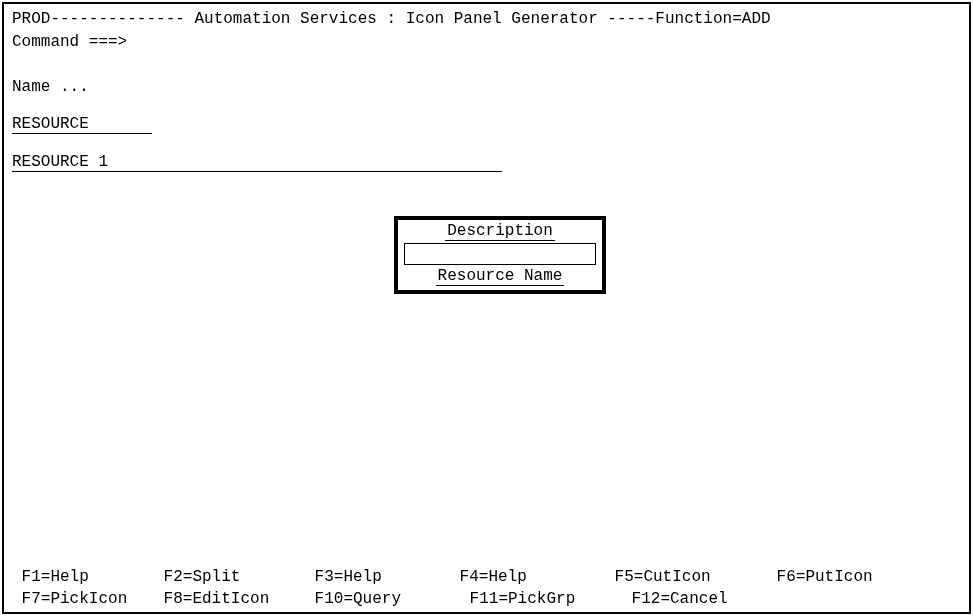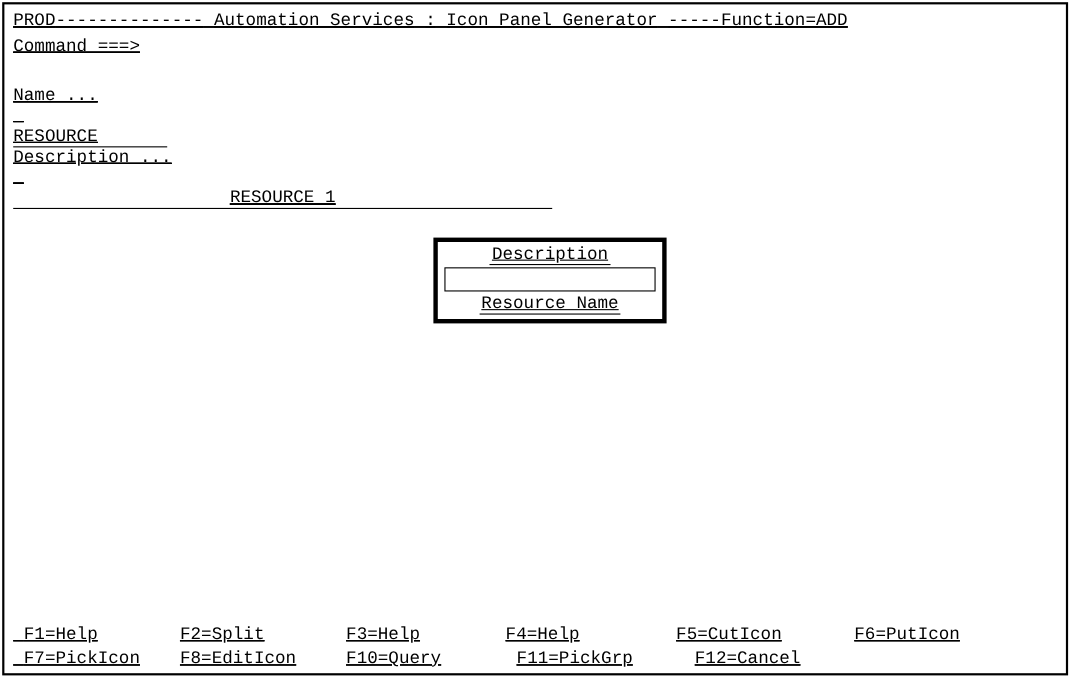--- a/index.html
+++ b/index.html
@@ -1,15 +1,15 @@
 <!DOCTYPE html>
 <html><head>
 <meta charset="utf-8">
 <style>
-  * { box-sizing: border-box; margin: 0; padding: 0; text-decoration: underline; }
+  * { box-sizing: border-box; margin: 0; padding: 0; }
   body {
     font-family: "Courier New", Courier, monospace;
     font-size: 16px;
     background: #fff;
     color: #000;
     width: 973px;
     height: 616px;
     overflow: hidden;
   }
   .screen {
@@ -30,21 +30,21 @@
     flex-direction: column;
   }
   .field-label { }
   .field-value {
     border-bottom: 1px solid #000;
     display: inline-block;
     height: 20px;
     line-height: 20px;
   }
   .name-value { width: 140px; margin-right: 18px; }
-  .desc-value { width: 490px; text-align: center; }
+  .desc-value { width: 490px; }
   .icon-box {
     position: absolute;
     left: 390px;
     top: 212px;
     border: 4px solid #000;
     width: 212px;
     padding: 2px 6px 4px 6px;
     text-align: center;
   }
   .icon-box .desc-label {
@@ -87,21 +87,21 @@
 
 <div class="screen">
 
   <div class="header-line"><span>PROD</span><span>--------------</span> <span>Automation Services</span> <span>:</span> <span>Icon Panel Generator</span> <span>-----</span><span>Function=</span><span>ADD</span></div>
 
   <div class="cmd-line"><span>Command ===&gt;</span><span></span></div>
 
   <div class="fields-row">
     <span class="field-label">Name ...</span><span> </span>
     <span class="field-value name-value">RESOURCE</span>
-    <span class="field-label">Description ...</span><span> </span>
+    <span> </span>
     <span class="field-value desc-value">RESOURCE 1</span>
   </div>
 
   <div class="icon-box">
     <div><span class="desc-label">Description</span></div>
     <div class="inner-box"></div>
     <div><span class="res-line">Resource Name</span></div>
   </div>
 
   <div class="fkeys">

